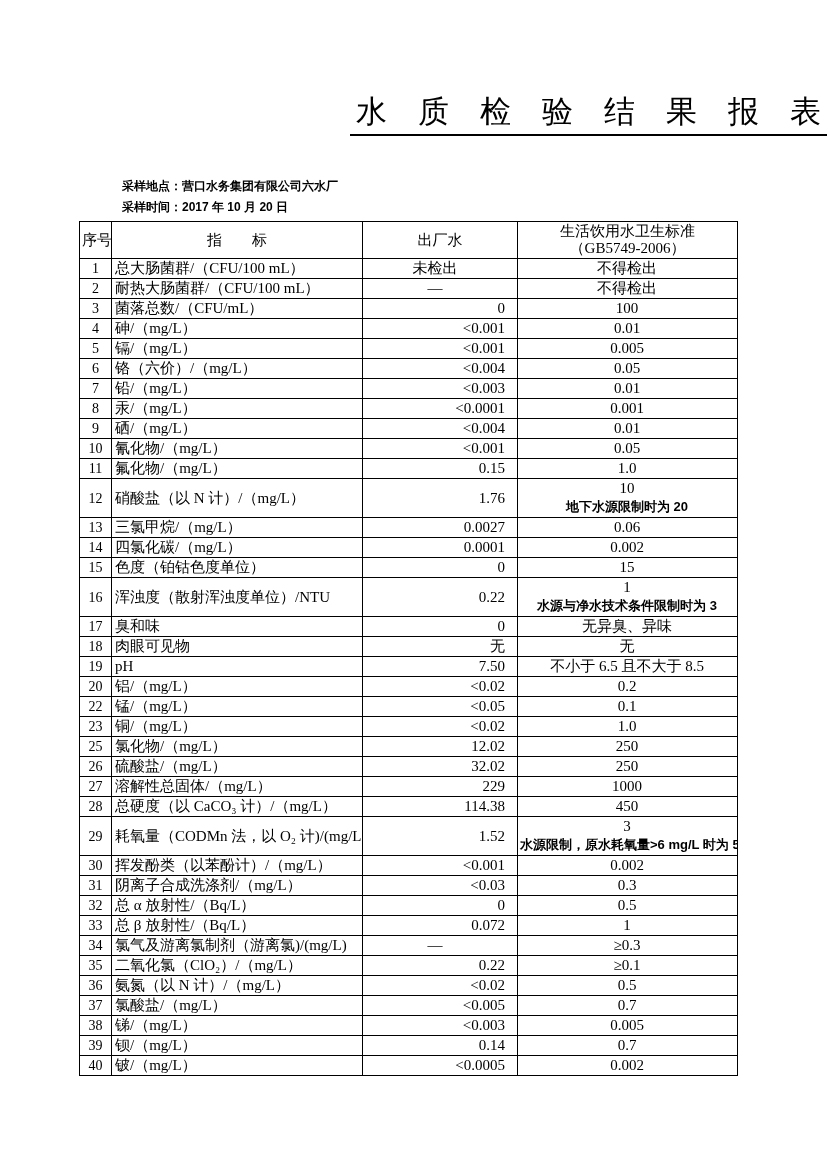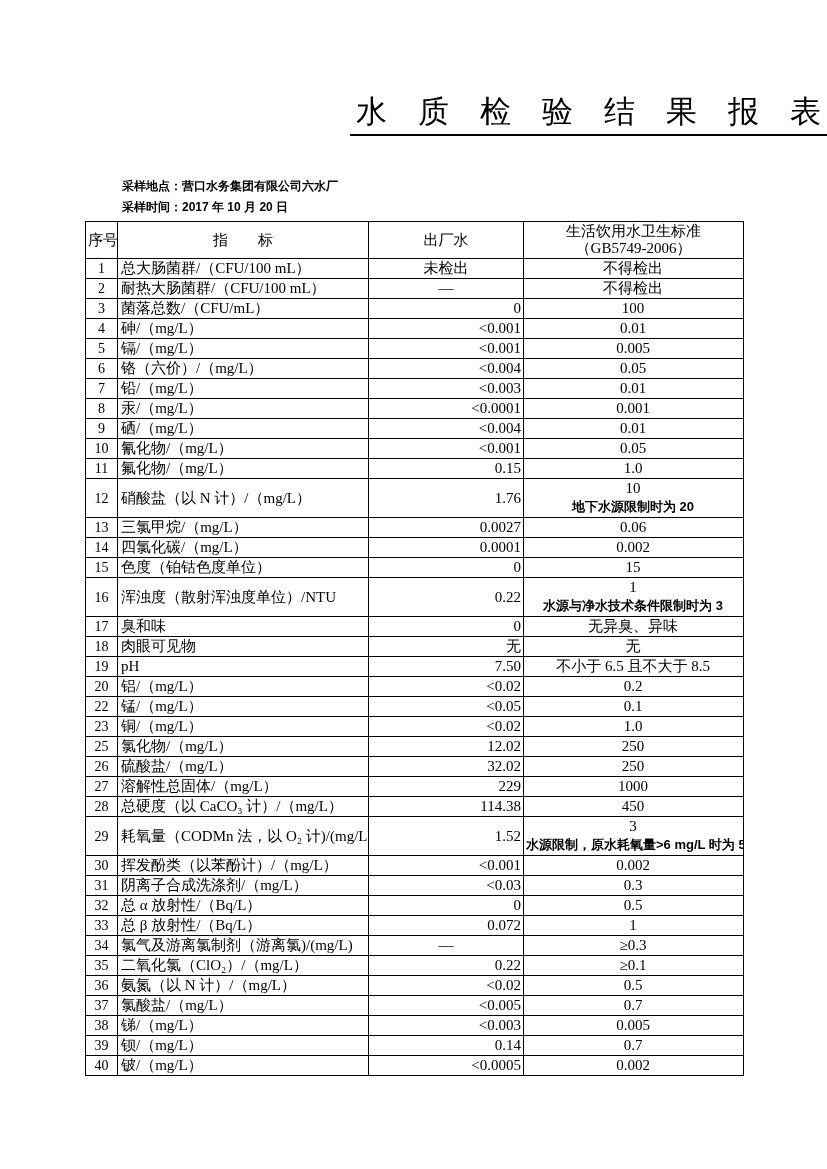--- a/index.html
+++ b/index.html
@@ -32,40 +32,40 @@
     left: 122px;
     top: 176px;
     font-family: "Liberation Sans", "DejaVu Sans", sans-serif;
     font-weight: bold;
     font-size: 12px;
     line-height: 21px;
     white-space: nowrap;
   }
   table.report {
     position: absolute;
-    left: 85px;
+    left: 79px;
     top: 221px;
     width: 658px;
     border-collapse: collapse;
     table-layout: fixed;
   }
   .report th, .report td {
     border: 1px solid #000;
     font-weight: normal;
     font-size: 15px;
     padding: 0 2px;
     overflow: hidden;
     white-space: nowrap;
     vertical-align: middle;
   }
   .report thead th { height: 36px; text-align: center; line-height: 17px; }
   .report tbody td { height: 19px; line-height: 19px; }
   td.c-no  { text-align: center; font-size: 14px; }
   td.c-ind { text-align: left; padding-left: 3px; }
-  td.c-val { text-align: right; padding-right: 2px; }
+  td.c-val { text-align: right; padding-right: 12px; }
   td.c-std { text-align: center; padding-right: 3px; }
   .std-main { line-height: 19px; }
   .std-note {
     font-family: "Liberation Sans", "DejaVu Sans", sans-serif;
     font-weight: bold;
     font-size: 13px;
     line-height: 17px;
     padding-bottom: 2px;
   }
 </style>

